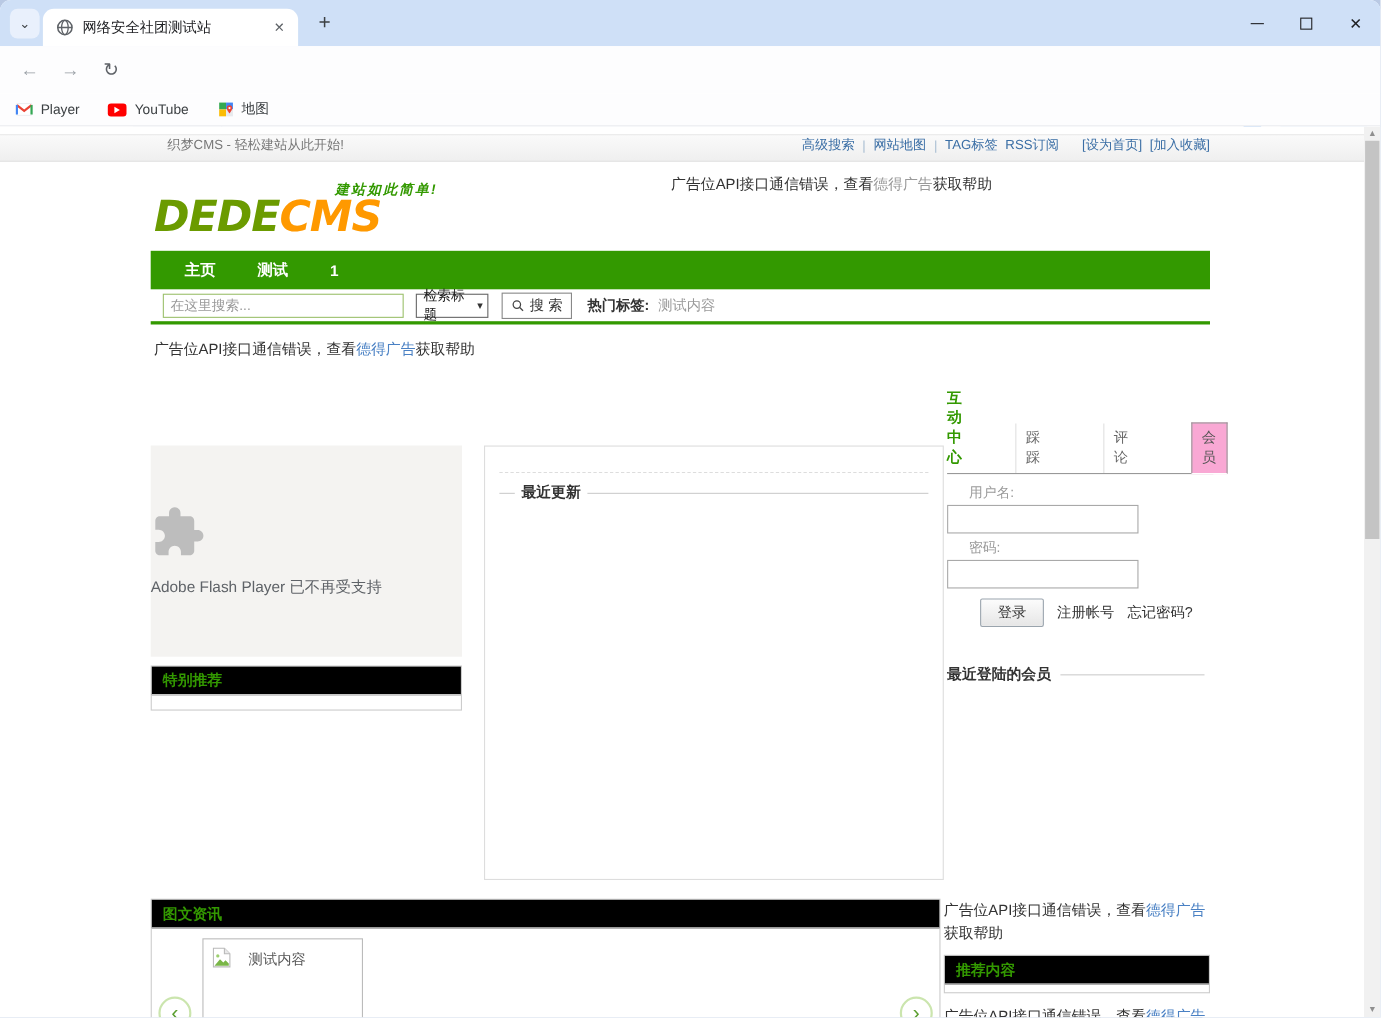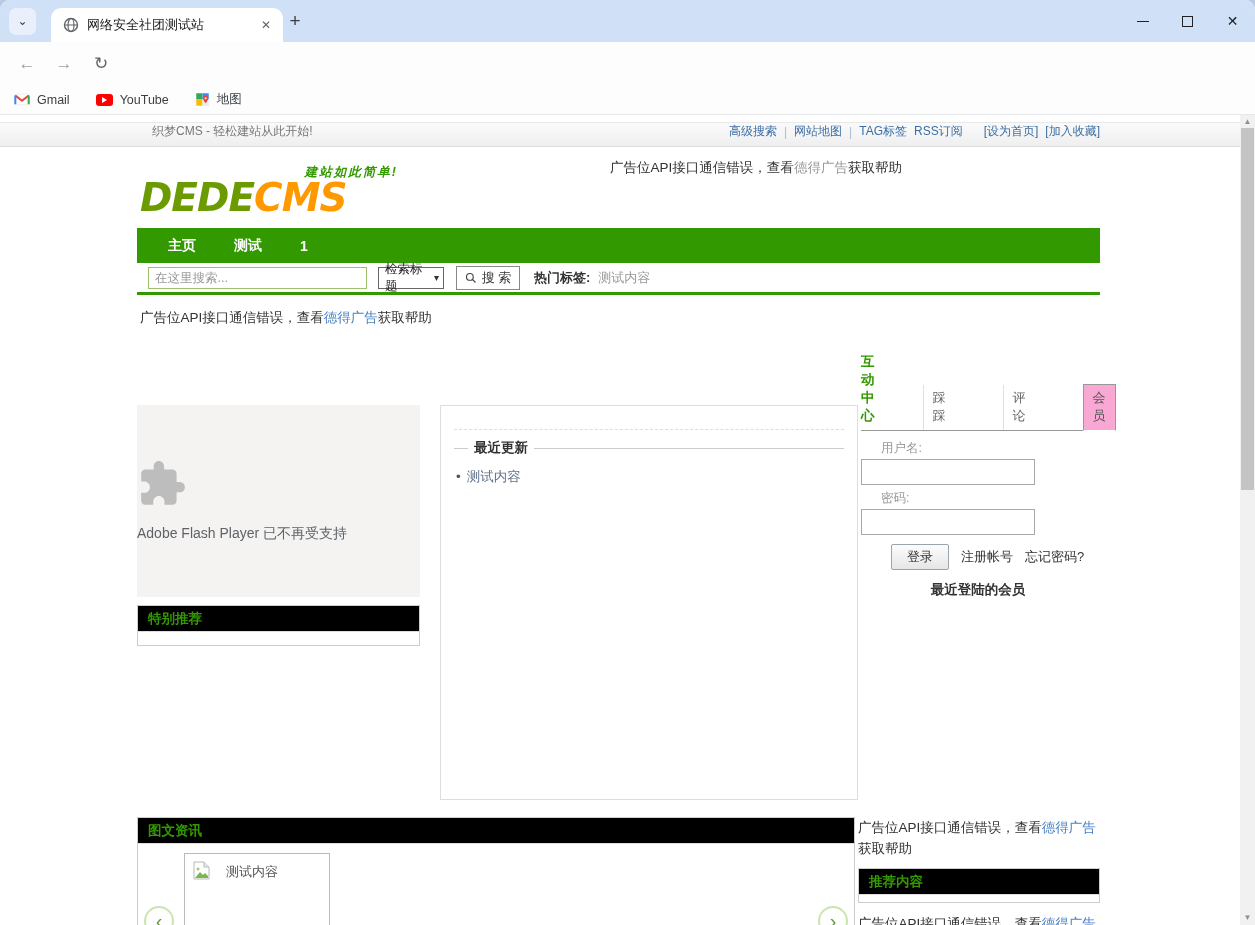--- a/index.html
+++ b/index.html
@@ -4,21 +4,21 @@
 <style>
   * { margin:0; padding:0; box-sizing:border-box; }
   body { background:#b9c9e4; font-family:"Liberation Sans",sans-serif; }
   .window { width:1255px; height:925px; overflow:hidden; position:relative;
             border-radius:10px 10px 0 0; background:#fff; }
 
   
   .tabstrip { position:absolute; top:0; left:0; width:1255px; height:42px; background:#cfe0f7; }
   .tab-search-btn { position:absolute; left:9px; top:8px; width:27px; height:27px; border-radius:7px;
                     background:#e9f0fc; color:#3c4043; font-size:12px; text-align:center; line-height:27px; cursor:pointer;}
-  .tab { position:absolute; left:51px; top:8px; width:232px; height:34px; background:#fff;
+  .tab { position:absolute; left:39px; top:8px; width:232px; height:34px; background:#fff;
          border-radius:10px 10px 0 0; display:flex; align-items:center; padding:0 8px; }
   .tab-favicon { width:16px; height:16px; margin:0 8px 0 4px; flex:none; }
   .tab-title { font-size:13px; color:#202124; flex:1; white-space:nowrap; overflow:hidden; }
   .tab-close { width:18px; height:18px; line-height:18px; text-align:center; font-size:12px; color:#5f6368; border-radius:50%; }
   .newtab-btn { position:absolute; left:282px; top:9px; width:26px; height:26px; text-align:center;
                 line-height:24px; font-size:19px; color:#3c4043; border-radius:50%; }
   .win-controls { position:absolute; right:0; top:0; height:42px; display:flex; }
   .win-btn { width:45px; height:42px; display:flex; align-items:center; justify-content:center; color:#202124; }
   .glyph-min { width:12px; height:0; border-top:1.4px solid #202124; display:block; }
   .glyph-max { width:11px; height:11px; border:1.4px solid #202124; display:block; }
@@ -123,21 +123,21 @@
   .interact-title { color:#390; font-size:13.5px; font-weight:bold; margin-right:auto; padding-bottom:5px; }
   .itab { font-size:13px; color:#666; padding:4px 9px 5px; border-left:1px solid #e0e0e0; cursor:pointer; }
   .itab.active { border:1px solid #999; border-bottom:1px solid #fff; background:#f9a8d4; margin-bottom:-1px; color:#555; }
   .login-form { padding-top:9px; }
   .fl-label { font-size:12.5px; color:#999; padding-left:20px; margin-bottom:2px; }
   .fl-input { width:174px; height:26px; border:1px solid #a9a9a9; margin-bottom:5px; padding:0 5px; font-size:13px; outline:none;}
   .btn-row { display:flex; align-items:center; margin-top:4px; }
   .login-btn { margin-left:30px; padding:3px 15px; font-size:13px; color:#333; border:1px solid #9aa4ad;
                background:linear-gradient(#fcfcfc,#e6e6e6); border-radius:2px; cursor:pointer;}
   .form-link { margin-left:12px; font-size:13px; color:#333; cursor:pointer; }
-  .members-head { display:flex; align-items:center; margin-top:11px;flex-direction:column; }
+  .members-head { display:flex; align-items:center; margin-top:34px; }
   .members-title { font-size:13.5px; font-weight:bold; color:#333; margin-right:8px; }
   .members-line { flex:1; border-top:1px solid #ccc; margin-right:8px; }
 
   .bottomrow { margin-top:17px; display:flex; }
   .pictext-box { width:718px; flex:none; height:162px; }
   .pictext-body { position:relative; height:134px; }
   .pic-card { position:absolute; left:46px; top:9px; width:146px; height:116px; border:1px solid #bbb; }
   .pic-card .bi-ico { position:absolute; left:8px; top:7px; }
   .pic-card .pc-title { position:absolute; left:41px; top:9px; font-size:13px; color:#555; cursor:pointer;}
   .car-arrow { position:absolute; top:62px; width:30px; height:30px; border:2px solid #cbe5ae; border-radius:50%;
@@ -208,21 +208,21 @@
   </div>
 
   <div class="bookmarks">
     <div class="bm-item">
       <svg width="16" height="13" viewBox="0 0 24 18">
         <rect x="1" y="1" width="22" height="16" rx="2" fill="#fff" stroke="#e3e6ea"></rect>
         <path d="M2 3l10 8L22 3" fill="none" stroke="#ea4335" stroke-width="3"></path>
         <path d="M2 3v13" stroke="#4285f4" stroke-width="3"></path>
         <path d="M22 3v13" stroke="#34a853" stroke-width="3"></path>
       </svg>
-      <span>Gmail</span>
+      <span>Player</span>
     </div>
     <div class="bm-item">
       <span class="yt-ico"></span>
       <span>YouTube</span>
     </div>
     <div class="bm-item">
       <svg width="15" height="15" viewBox="0 0 24 24">
         <rect x="2" y="2" width="10" height="10" fill="#34a853"></rect>
         <rect x="12" y="2" width="10" height="10" fill="#4285f4"></rect>
         <rect x="2" y="12" width="10" height="10" fill="#fbbc04"></rect>
@@ -315,23 +315,20 @@
         </div>
 
         <div class="col-mid">
           <div class="mid-box">
             <div class="mid-dashed"></div>
             <div class="recent-head">
               <span class="line-s"></span>
               <span class="recent-title">最近更新</span>
               <span class="line-l"></span>
             </div>
-            <div class="recent-item">
-              <span class="bullet">•</span><span>测试内容</span>
-            </div>
           </div>
         </div>
 
         <div class="col-right">
           <div class="interact-head">
             <span class="interact-title">互动中心</span>
             <span class="itab">踩踩</span>
             <span class="itab">评论</span>
             <span class="itab active">会员</span>
           </div>

